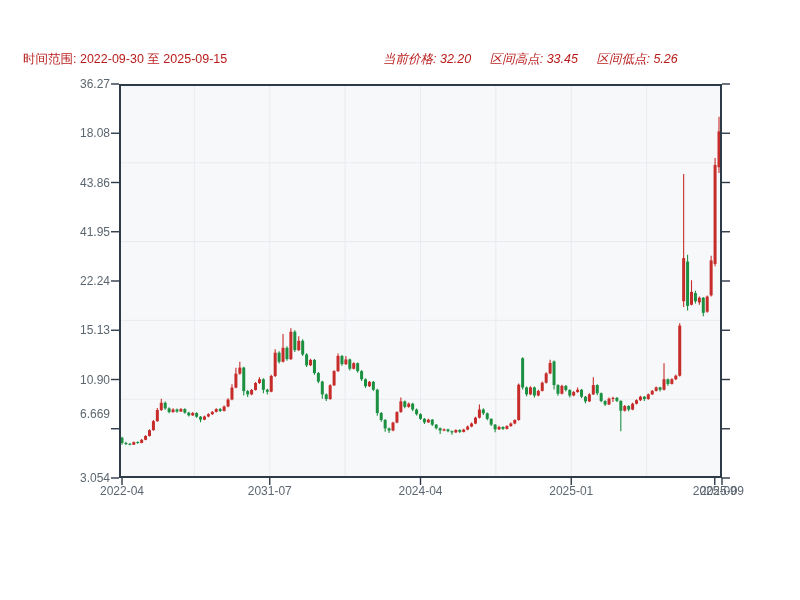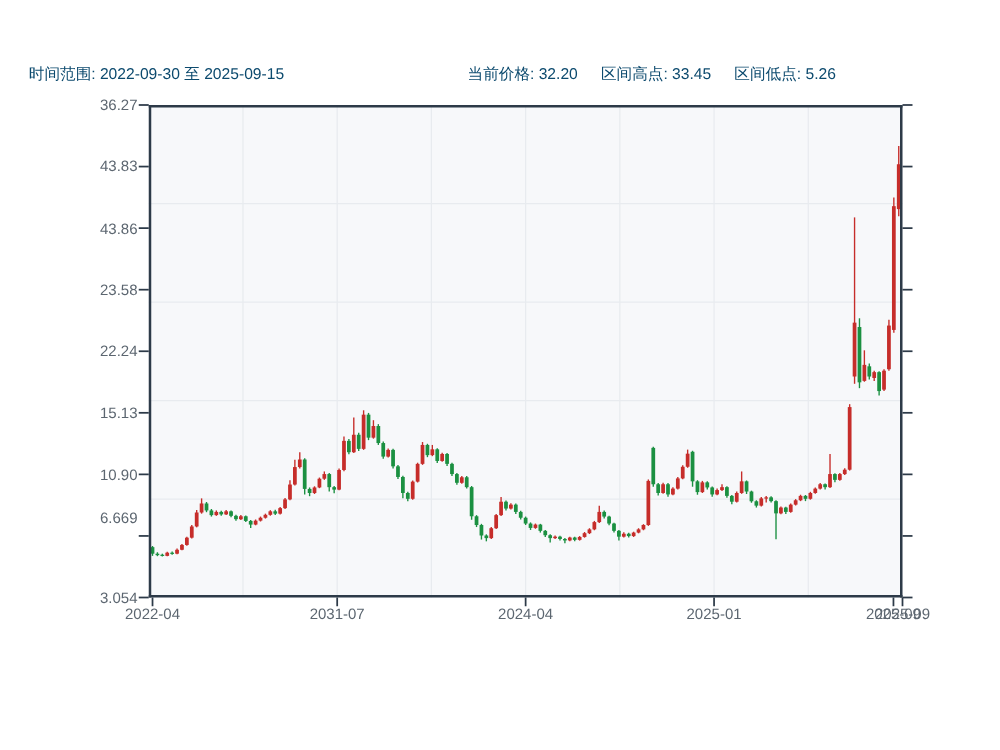--- a/index.html
+++ b/index.html
@@ -1,21 +1,21 @@
 <!DOCTYPE html>
 <html><head>
 <meta charset="utf-8">
 <style>
   html,body{margin:0;padding:0;}
   .page{position:relative;width:800px;height:600px;background:#ffffff;overflow:hidden;
         font-family:"Liberation Sans","DejaVu Sans",sans-serif;}
   .title{position:absolute;left:23px;top:22px;font-size:19px;font-weight:500;color:#3b4450;letter-spacing:.3px;}
-  .meta{position:absolute;top:51px;font-size:12.5px;color:#0c4a6e;white-space:nowrap;}
+  .meta{position:absolute;top:51px;font-size:12.5px;color:#b91c1c;white-space:nowrap;}
   .meta-left{left:23px;}
-  .meta-right{left:374px;}
+  .meta-right{left:383px;font-style:italic;}
   .meta-right span{margin-right:15px;}
   #chart{position:absolute;left:0;top:0;width:800px;height:580px;}
   #chart svg{position:absolute;left:0;top:0;}
   .ylab{position:absolute;left:38px;width:72px;text-align:right;font-size:12px;color:#5c6670;line-height:14px;}
   .xlab{position:absolute;width:84px;text-align:center;font-size:12px;color:#5c6670;line-height:14px;top:484px;}
 </style>
 </head>
 <body>
 
 <div class="page">
@@ -682,23 +682,23 @@
           <line x1="722" y1="478" x2="730" y2="478"></line>
           <line x1="122.015" y1="478" x2="122.015" y2="485"></line>
           <line x1="269.75" y1="478" x2="269.75" y2="485"></line>
           <line x1="420.5" y1="478" x2="420.5" y2="485"></line>
           <line x1="571.25" y1="478" x2="571.25" y2="485"></line>
           <line x1="714.764" y1="478" x2="714.764" y2="485"></line>
           <line x1="722" y1="478" x2="722" y2="485"></line>
         </g>
       </svg>
       <div class="ylab" style="top: 77px;">36.27</div>
-      <div class="ylab" style="top: 126.25px;">43.83</div>
+      <div class="ylab" style="top: 126.25px;">18.08</div>
       <div class="ylab" style="top: 175.5px;">43.86</div>
-      <div class="ylab" style="top: 224.75px;">23.58</div>
+      <div class="ylab" style="top: 224.75px;">41.95</div>
       <div class="ylab" style="top: 274px;">22.24</div>
       <div class="ylab" style="top: 323.25px;">15.13</div>
       <div class="ylab" style="top: 372.5px;">10.90</div>
       <div class="ylab" style="top: 407px;">6.669</div>
       <div class="ylab" style="top: 471px;">3.054</div>
       <div class="xlab" style="left: 80.015px;">2022-04</div>
       <div class="xlab" style="left: 227.75px;">2031-07</div>
       <div class="xlab" style="left: 378.5px;">2024-04</div>
       <div class="xlab" style="left: 529.25px;">2025-01</div>
       <div class="xlab" style="left: 672.764px;">2025-09</div>

